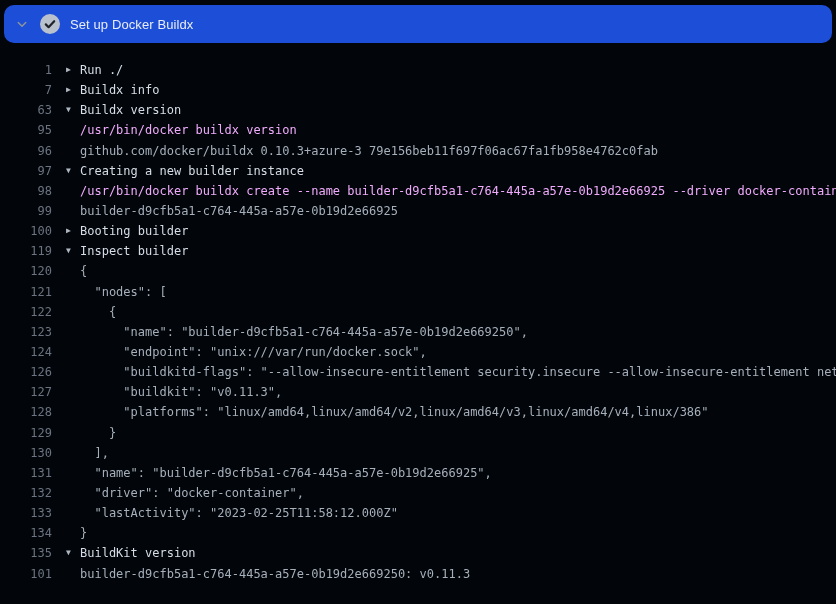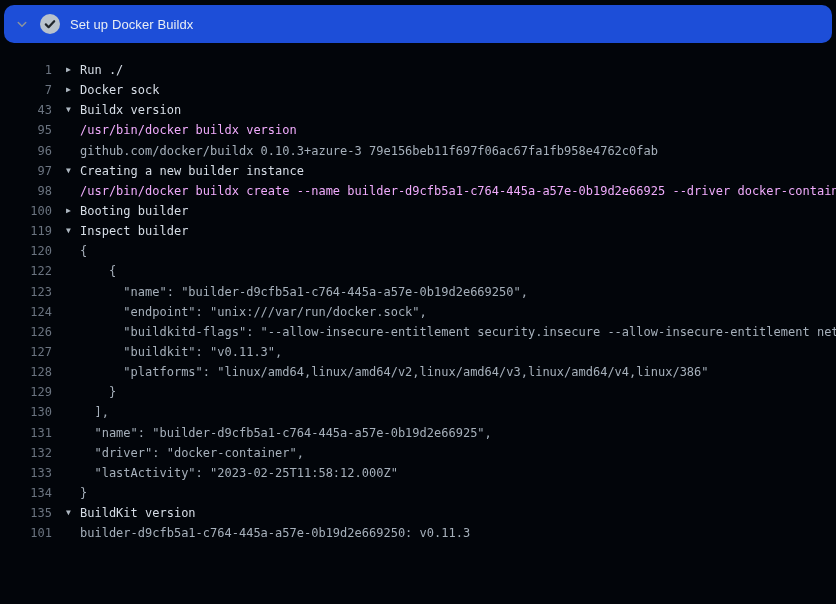--- a/index.html
+++ b/index.html
@@ -87,24 +87,24 @@
 
   <div class="log" id="log">
       <div class="row group">
     <span class="num">1</span>
     <span class="arrow">▶</span>
     <span class="text">Run ./</span>
   </div>
       <div class="row group">
     <span class="num">7</span>
     <span class="arrow">▶</span>
-    <span class="text">Docker sock</span>
-  </div>
-      <div class="row group">
-    <span class="num">43</span>
+    <span class="text">Buildx info</span>
+  </div>
+      <div class="row group">
+    <span class="num">63</span>
     <span class="arrow">▼</span>
     <span class="text">Buildx version</span>
   </div>
       <div class="row command">
     <span class="num">95</span>
     <span class="arrow"></span>
     <span class="text">/usr/bin/docker buildx version</span>
   </div>
       <div class="row output">
     <span class="num">96</span>
@@ -113,35 +113,45 @@
   </div>
       <div class="row group">
     <span class="num">97</span>
     <span class="arrow">▼</span>
     <span class="text">Creating a new builder instance</span>
   </div>
       <div class="row command">
     <span class="num">98</span>
     <span class="arrow"></span>
     <span class="text">/usr/bin/docker buildx create --name builder-d9cfb5a1-c764-445a-a57e-0b19d2e66925 --driver docker-container</span>
+  </div>
+      <div class="row output">
+    <span class="num">99</span>
+    <span class="arrow"></span>
+    <span class="text">builder-d9cfb5a1-c764-445a-a57e-0b19d2e66925</span>
   </div>
       <div class="row group">
     <span class="num">100</span>
     <span class="arrow">▶</span>
     <span class="text">Booting builder</span>
   </div>
       <div class="row group">
     <span class="num">119</span>
     <span class="arrow">▼</span>
     <span class="text">Inspect builder</span>
   </div>
       <div class="row output">
     <span class="num">120</span>
     <span class="arrow"></span>
     <span class="text">{</span>
+  </div>
+      <div class="row output">
+    <span class="num">121</span>
+    <span class="arrow"></span>
+    <span class="text">  "nodes": [</span>
   </div>
       <div class="row output">
     <span class="num">122</span>
     <span class="arrow"></span>
     <span class="text">    {</span>
   </div>
       <div class="row output">
     <span class="num">123</span>
     <span class="arrow"></span>
     <span class="text">      "name": "builder-d9cfb5a1-c764-445a-a57e-0b19d2e669250",</span>

